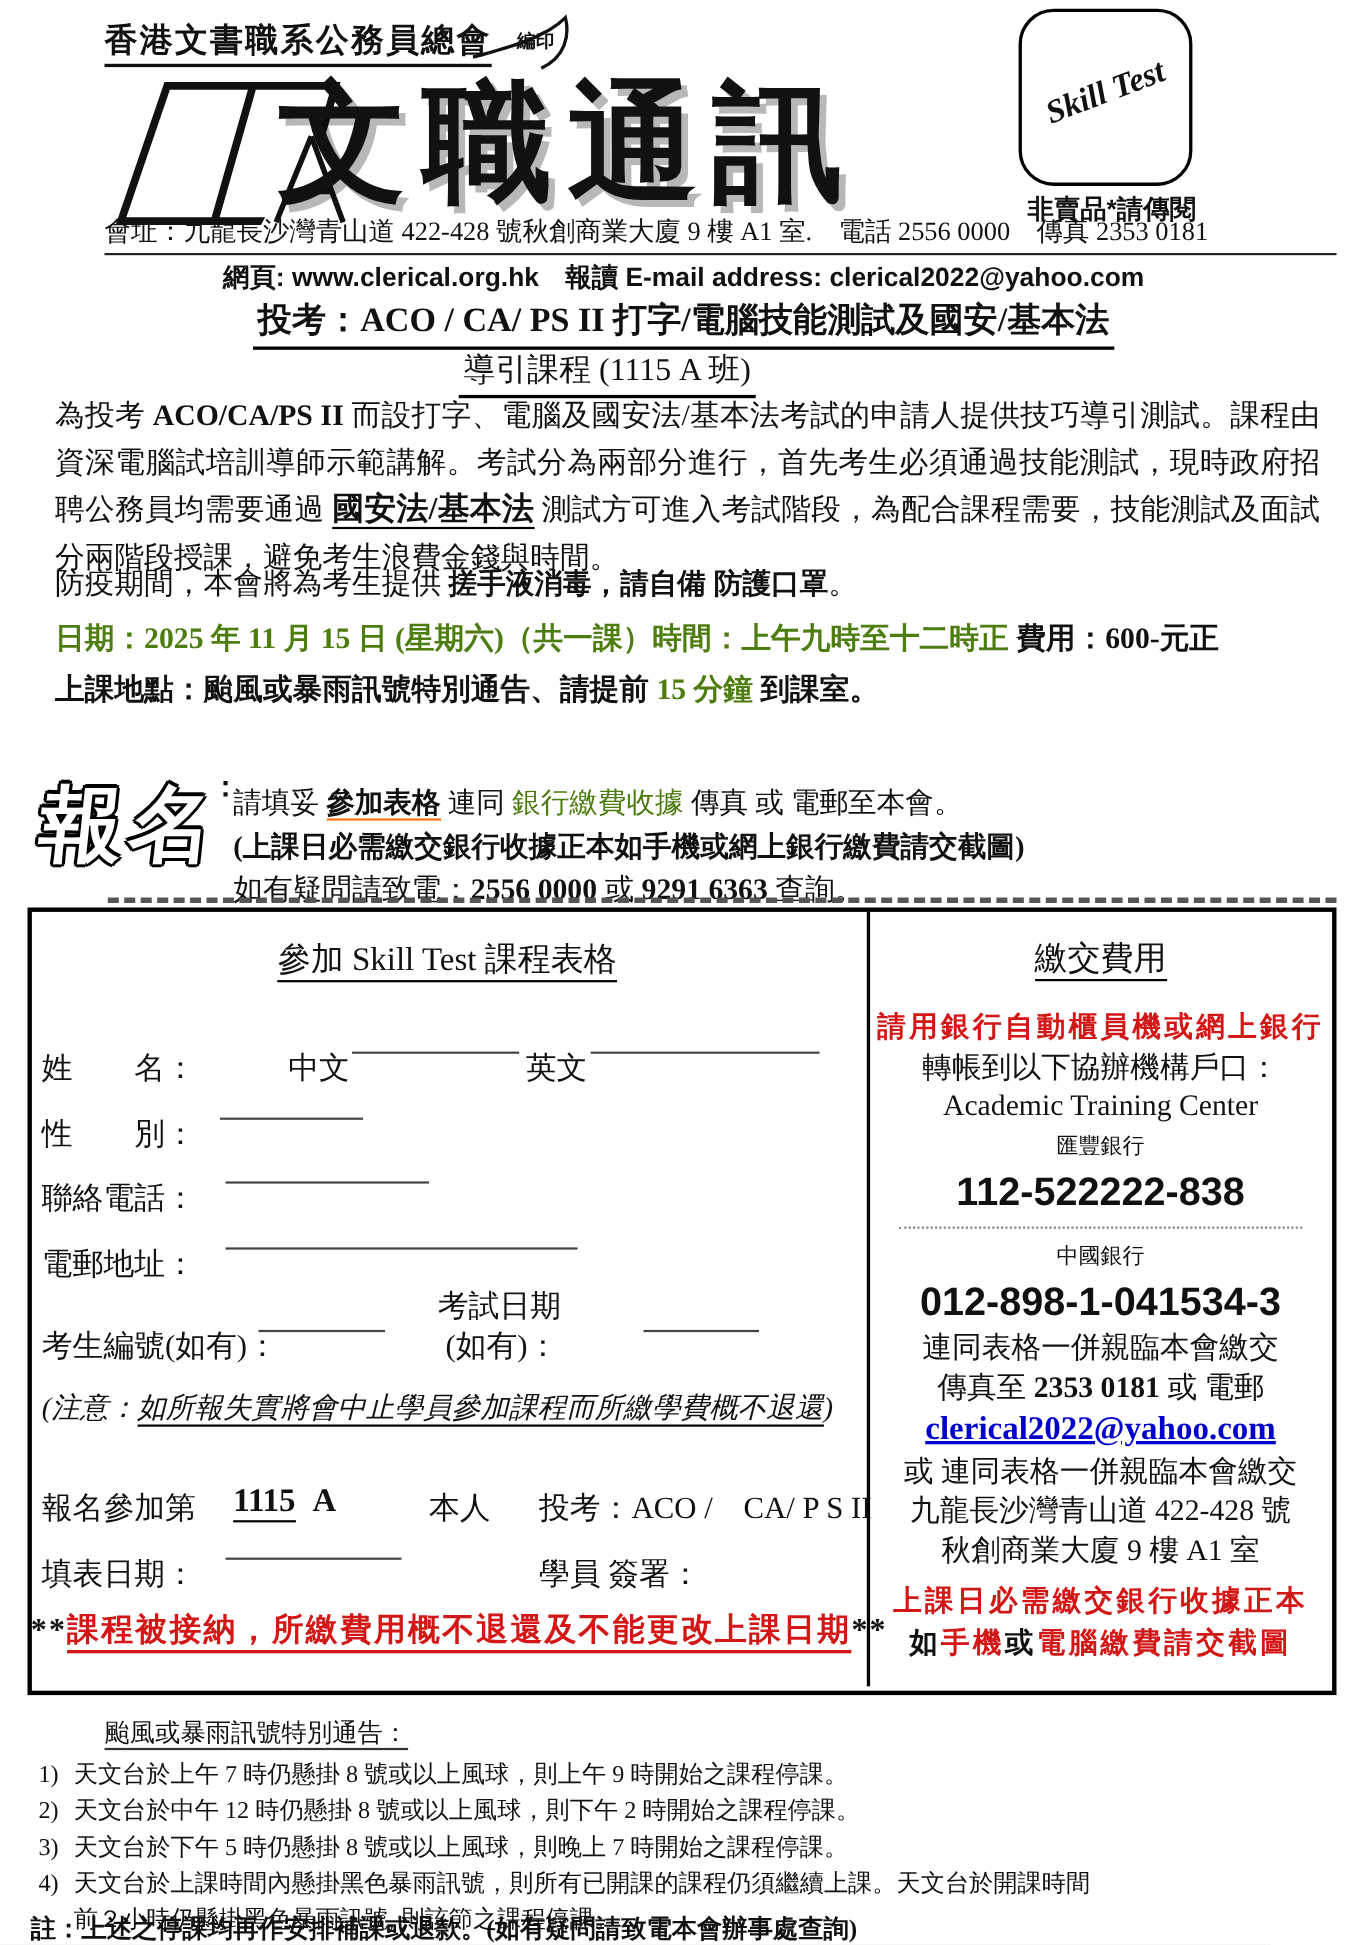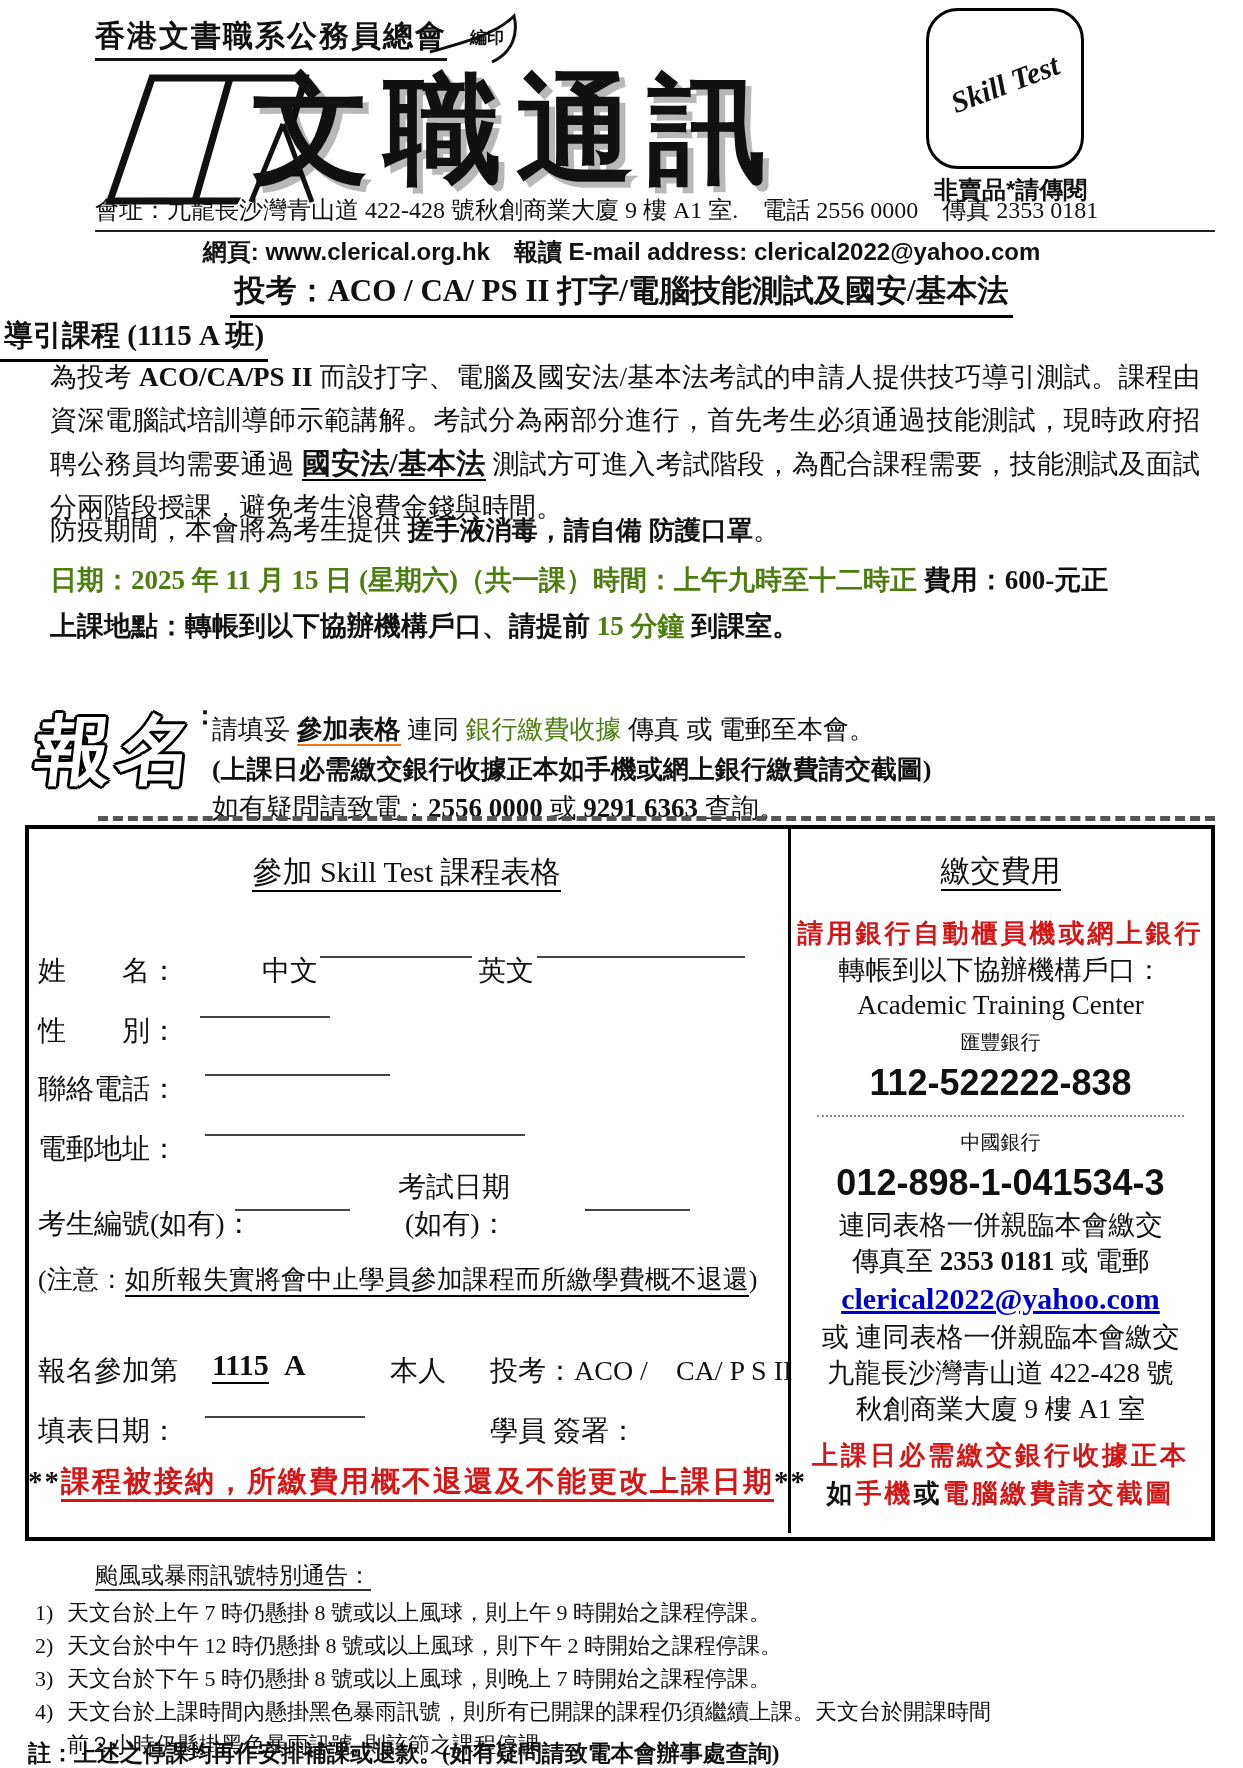--- a/index.html
+++ b/index.html
@@ -36,21 +36,21 @@
     position:absolute;left:-8px;top:56px;width:168px;
     text-align:center;font-size:30px;font-weight:bold;font-style:italic;
     transform:rotate(-21deg);
   }
   .circulation{left:934px;top:174px;font-size:24px;font-weight:bold;font-family:"Liberation Sans","DejaVu Sans",sans-serif;}
   .address-line{left:95px;top:194px;width:1120px;font-size:24px;border-bottom:2px solid #222;padding-bottom:4px;white-space:nowrap;}
   .web-line{left:0;top:236px;width:1243px;text-align:center;font-size:24px;font-weight:bold;font-family:"Liberation Sans","DejaVu Sans",sans-serif;}
 
   .course-title{left:0;top:270px;width:1243px;text-align:center;font-size:31px;font-weight:bold;}
   .course-title .u, .course-sub .u{border-bottom:3px solid #000;padding:0 4px 3px 4px;display:inline-block;}
-  .course-sub{left:0;top:316px;width:1104px;font-size:29px;font-weight:bold;}
+  .course-sub{left:0;top:316px;width:1104px;text-align:center;font-size:29px;font-weight:normal;}
 
   .intro{left:50px;top:356px;width:1150px;font-size:27px;line-height:43px;text-align:justify;}
   .intro .law{font-size:29px;font-weight:bold;border-bottom:2px solid #000;}
   .covid{left:50px;top:512px;font-size:27px;}
   .covid .b2{font-weight:bold;font-family:"Liberation Sans","DejaVu Sans",sans-serif;font-size:26px;}
   .date-line{left:50px;top:562px;font-size:27px;font-weight:bold;}
   .venue-line{left:50px;top:608px;font-size:27px;font-weight:bold;}
 
   
   .signup-big{
@@ -69,21 +69,21 @@
   .dashed-sep{left:98px;top:816px;width:1117px;border-top:5px dashed #555;}
 
   
   .form-box{left:25px;top:825px;width:1182px;height:708px;border:4px solid #000;}
   .v-divider{left:788px;top:829px;width:0;height:704px;border-left:3px solid #000;}
 
   .form-title{left:25px;top:852px;width:763px;text-align:center;font-size:30px;}
   .form-title .u{border-bottom:2px solid #000;padding-bottom:2px;}
   .frow{font-size:28px;white-space:nowrap;}
   .blank{display:inline-block;border-bottom:2px solid #444;height:28px;vertical-align:-6px;}
-  .notice-line{left:38px;top:1262px;font-size:26px;}
+  .notice-line{left:38px;top:1262px;font-size:26px;font-style:italic;}
   .notice-line .u{border-bottom:2px solid #000;padding-bottom:1px;}
   .class-no{font-size:30px;font-weight:bold;border-bottom:2px solid #000;}
   .warning-line{left:28px;top:1462px;font-size:29px;font-weight:bold;letter-spacing:2px;white-space:nowrap;}
   .warning-line .wtext{color:#d31717;border-bottom:3px solid #d31717;padding-bottom:2px;}
 
   
   .pay-col{left:792px;top:829px;width:417px;text-align:center;}
   .pay-title{font-size:30px;margin-top:22px;}
   .pay-title .u{border-bottom:2px solid #000;padding-bottom:2px;}
   .pay-red1{font-size:26px;color:#d31717;font-weight:600;letter-spacing:3px;margin-top:24px;line-height:36px;}
@@ -151,21 +151,21 @@
 
   <div class="abs intro">
     <span>為投考 </span><span class="b">ACO/CA/PS II</span><span> 而設打字、電腦及國安法/基本法考試的申請人提供技巧導引測試。課程由資深電腦試培訓導師示範講解。考試分為兩部分進行，首先考生必須通過技能測試，現時政府招聘公務員均需要通過 </span><span class="law">國安法/基本法</span><span> 測試方可進入考試階段，為配合課程需要，技能測試及面試分兩階段授課，避免考生浪費金錢與時間。</span>
   </div>
 
   <div class="abs date-line">
     <span class="red">日期：2025 年 11 月 15 日 (星期六)（共一課）時間：上午九時至十二時正</span><span> 費用：600-元正</span>
   </div>
 
   <div class="abs venue-line">
-    <span>上課地點：轉帳到以下協辦機構戶口、請提前 </span><span class="red">15 分鐘</span><span> 到課室。</span>
+    <span>上課地點：颱風或暴雨訊號特別通告、請提前 </span><span class="red">15 分鐘</span><span> 到課室。</span>
   </div>
 
   <div class="abs signup-big">報名</div>
   <div class="abs signup-colon">：</div>
   <div class="abs signup-l1">
     <span>請填妥 </span><span class="form-ref">參加表格</span><span> 連同 </span><span class="red">銀行繳費收據</span><span> 傳真 或 電郵至本會。</span>
   </div>
   <div class="abs signup-l2">(上課日必需繳交銀行收據正本如手機或網上銀行繳費請交截圖)</div>
   <div class="abs signup-l3">
     <span>如有疑問請致電：</span><span class="b">2556 0000</span><span> 或 </span><span class="b">9291 6363</span><span> 查詢。</span>

